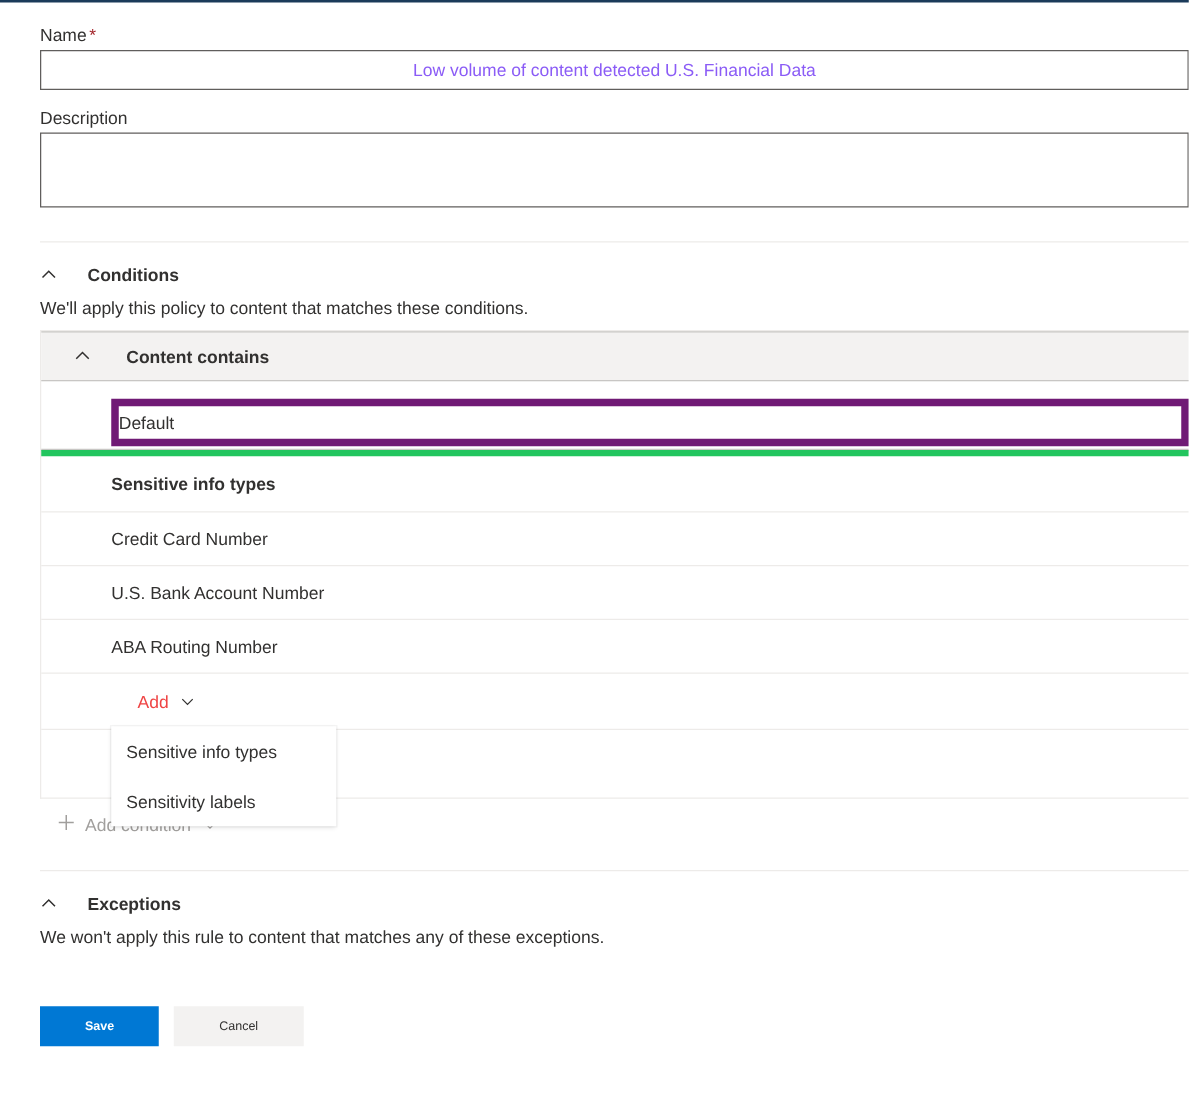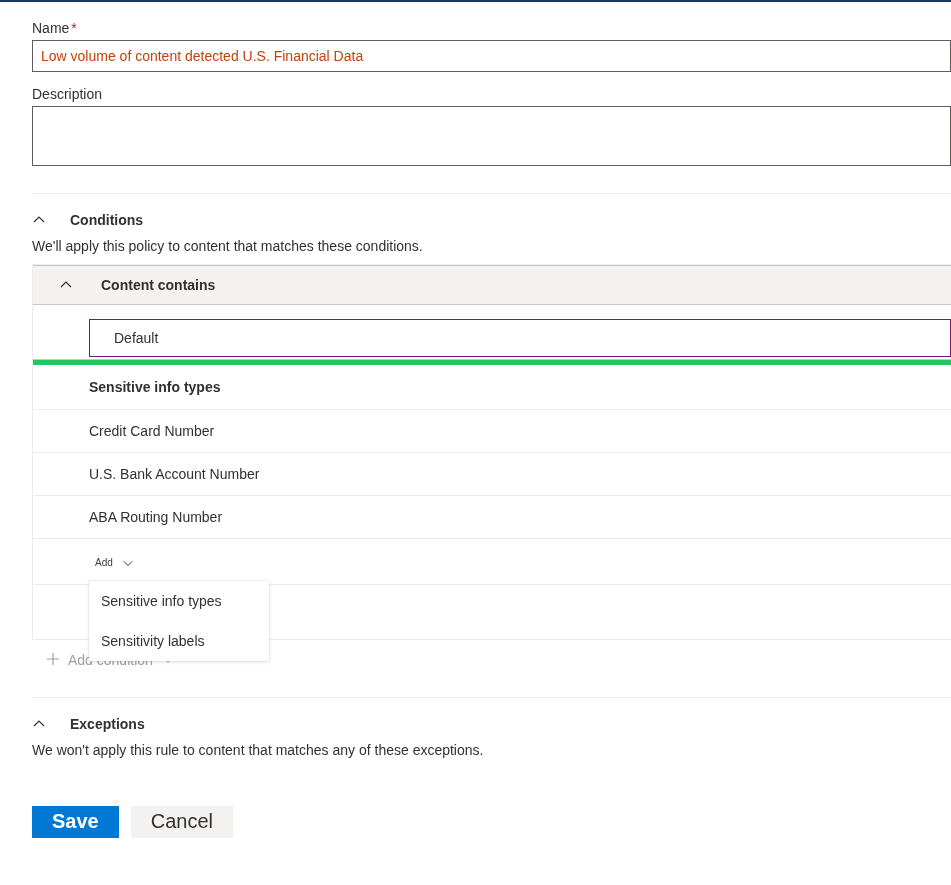--- a/index.html
+++ b/index.html
@@ -27,22 +27,23 @@
     }
     .req { color: #a4262c; margin-left: 2px; }
     .text-input {
       width: 100%;
       height: 32px;
       padding: 5px 8px;
       border: 1px solid #605e5c;
       font-family: inherit;
       font-size: 14px;
       outline: none;
-      color: #c2410c;
+      color: #8b5cf6;
       background: #fff;
+      text-align: center;
     }
     .desc-area {
       width: 100%;
       height: 60px;
       padding: 6px 8px;
       border: 1px solid #605e5c;
       font-family: inherit;
       font-size: 14px;
       resize: none;
       outline: none;
@@ -88,22 +89,22 @@
       gap: 28px;
       padding: 11px 18px 11px 26px;
       font-weight: 600;
     }
     .cond-body {
       padding: 14px 0 0 56px;
     }
     .group-input {
       width: 100%;
       height: 38px;
-      padding: 5px 24px;
-      border: 1px solid #701a75;
+      padding: 5px 0;
+      border: 6px solid #701a75;
       font-family: inherit;
       font-size: 14px;
       outline: none;
       color: #323130;
     }
     .sub-border {
       border-top: 2px solid #c8c6c4;
       margin-top: 2px;
     }
     .sit-block {
@@ -119,26 +120,27 @@
       padding: 13px 0 13px 56px;
       border-bottom: 1px solid #edebe9;
       font-weight: 400;
     }
     .add-row {
       padding: 14px 0 14px 62px;
       border-bottom: 1px solid #edebe9;
       position: relative;
     }
     .add-link {
-      color: #404040;
-      font-size: 10px;
+      color: #ef4444;
+      font-size: 14px;
       cursor: pointer;
       display: inline-flex;
       align-items: center;
       gap: 8px;
+      margin-left: 15px;
     }
     .spacer-row {
       height: 54px;
     }
     .dropdown {
       position: absolute;
       top: 42px;
       left: 56px;
       width: 180px;
       background: #fff;
@@ -170,23 +172,23 @@
 
     .footer {
       position: relative;
       margin-top: 36px;
       padding: 12px 0 12px 0;
       display: flex;
       gap: 12px;
     }
     .btn {
       height: 32px;
-      padding: 0 20px;
-      font-family: inherit;
-      font-size: 20px;
+      padding: 0 36px;
+      font-family: inherit;
+      font-size: 10px;
       border: none;
       cursor: pointer;
     }
     .btn-primary { background: #0078d4; color: #fff; font-weight: 600; }
     .btn-default { background: #f3f2f1; color: #323130; text-align: right; }
 
     .field-block { margin-bottom: 14px; }
   </style>
 </head>
 <body>

